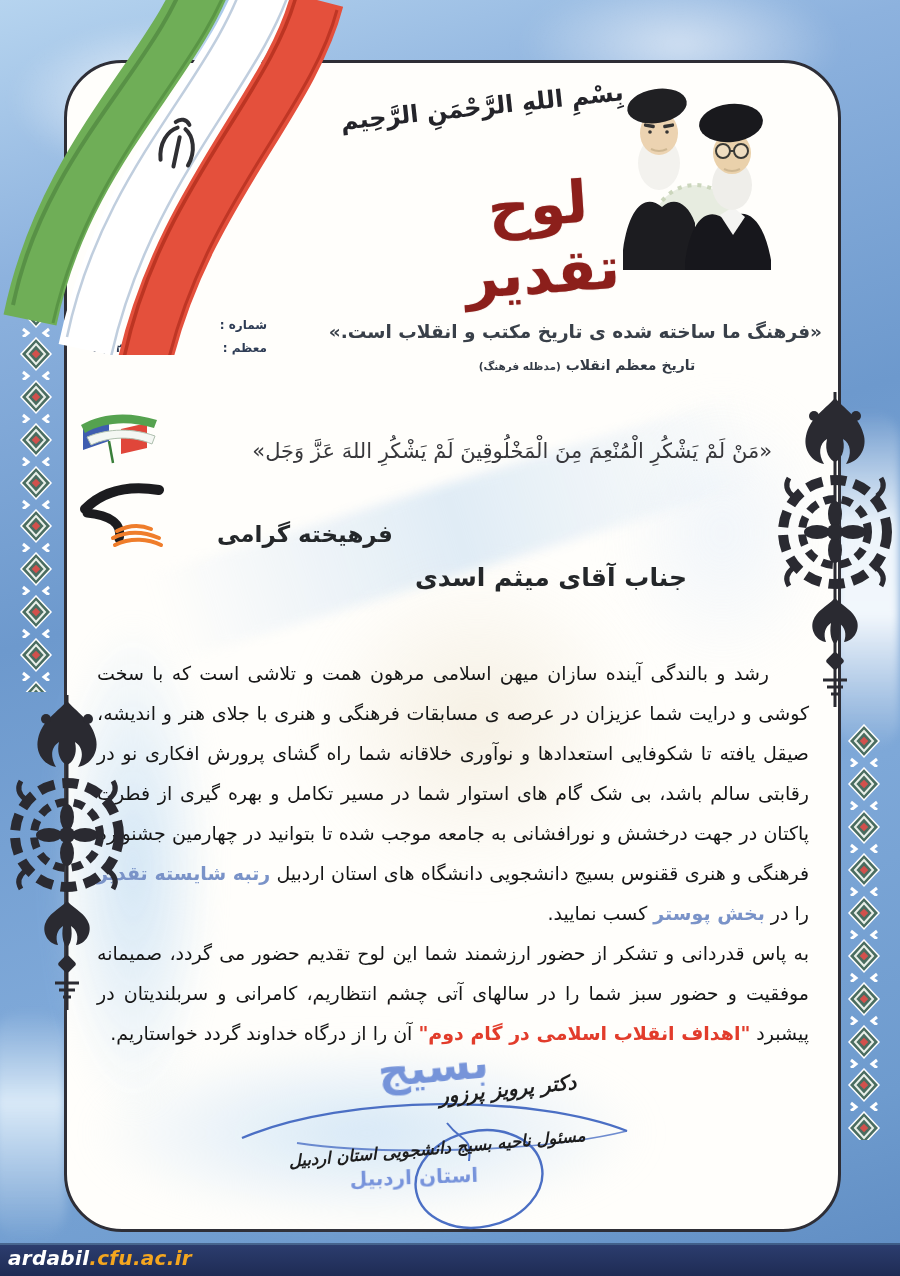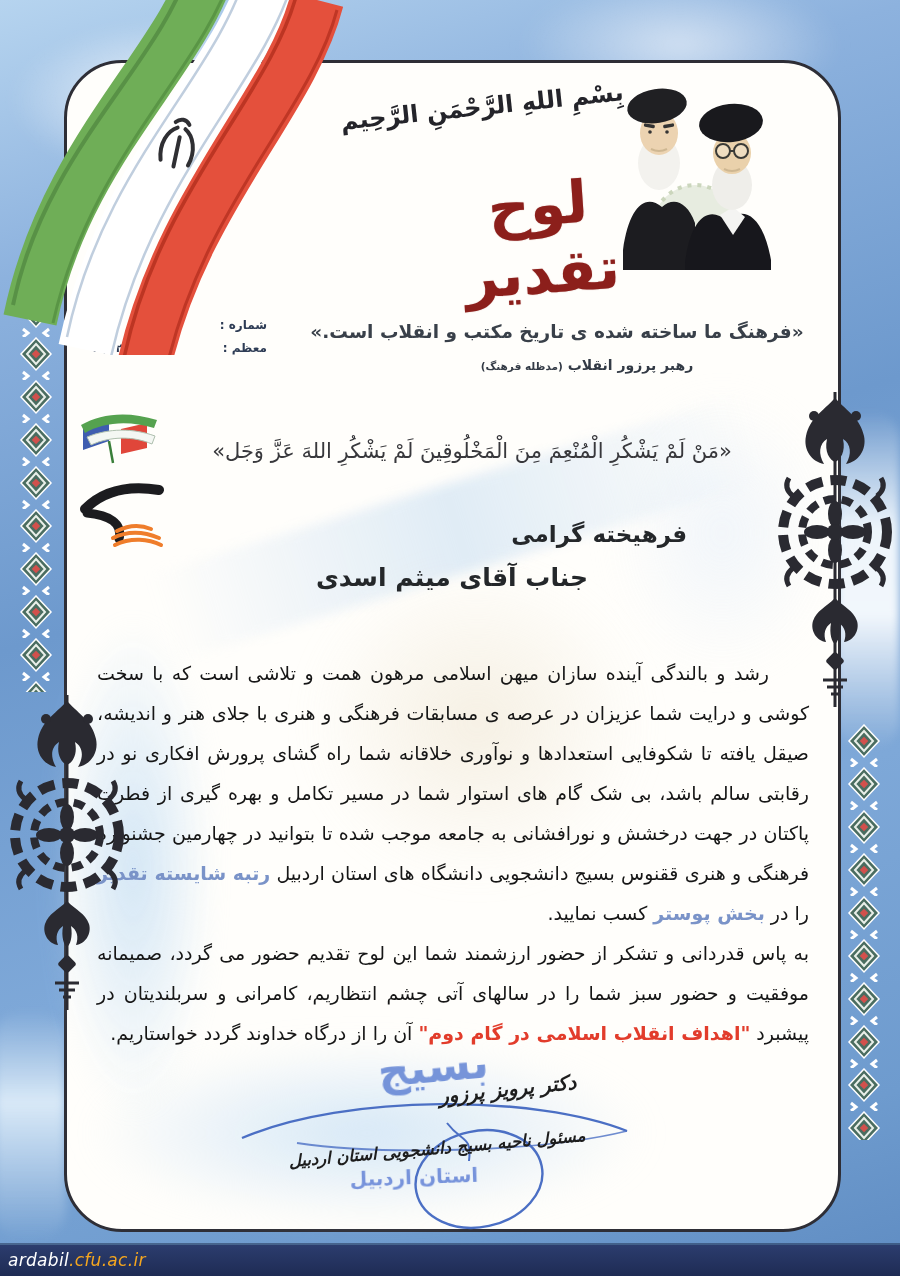--- a/index.html
+++ b/index.html
@@ -8,21 +8,21 @@
     font-family:"DejaVu Sans",sans-serif;
     background:linear-gradient(163deg,#b6d4ef 0%,#8db2de 18%,#6d99cd 42%,#7ea8d8 66%,#6e9bce 88%,#5f8cc2 100%);
   }
   .blob{position:absolute;border-radius:50%;pointer-events:none;}
   .cloud1{left:10px;top:20px;width:330px;height:160px;background:radial-gradient(closest-side,rgba(255,255,255,.85),rgba(255,255,255,0));filter:blur(8px);}
   .cloud2{left:520px;top:-20px;width:320px;height:130px;background:radial-gradient(closest-side,rgba(255,255,255,.6),rgba(255,255,255,0));filter:blur(10px);}
   .rightlight{left:836px;top:410px;width:64px;height:340px;border-radius:30px;background:linear-gradient(180deg,rgba(236,244,251,0),#eef5fb 35%,#f2f7fc 60%,rgba(236,244,251,0));filter:blur(4px);}
   .leftlight{left:-6px;top:1010px;width:72px;height:230px;border-radius:30px;background:linear-gradient(180deg,rgba(214,230,246,0),#d9e9f7 40%,rgba(214,230,246,0));filter:blur(5px);}
 
   .bottom-band{position:absolute;left:0;bottom:0;width:100%;height:31px;background:linear-gradient(180deg,#2c3d6e,#1e2b54);box-shadow:0 -2px 0 rgba(20,30,60,.45);z-index:6;}
-  .site-url{position:absolute;left:8px;bottom:6px;font-size:17px;font-weight:400;font-style:italic;letter-spacing:.3px;z-index:7;}
+  .site-url{position:absolute;left:8px;bottom:6px;font-size:20px;font-weight:700;font-style:italic;letter-spacing:.3px;z-index:7;}
   .site-url .u1{color:#ffffff;}
   .site-url .u2{color:#f4a61f;}
 
   .cert{
     position:absolute;left:64px;top:60px;width:771px;height:1166px;
     background:#fffefb;border:3px solid #2e2e36;border-radius:58px;z-index:1;
   }
   .wash{position:absolute;pointer-events:none;}
   .wash-a{left:-14px;top:555px;width:160px;height:500px;background:radial-gradient(closest-side,#cfe4f5,rgba(207,228,245,0));filter:blur(14px);opacity:.95;}
   .wash-b{left:20px;bottom:6px;width:560px;height:180px;background:radial-gradient(closest-side,#d5e7f6,rgba(213,231,246,0));filter:blur(16px);}
@@ -33,36 +33,36 @@
   .bismillah{position:absolute;left:250px;top:30px;width:330px;text-align:center;direction:rtl;
     font-size:24px;font-weight:600;color:#24242a;transform:rotate(-6deg);}
   .cert-title{position:absolute;left:343px;top:108px;width:260px;text-align:center;direction:rtl;
     font-size:58px;font-weight:800;color:#8c1f1b;transform:rotate(-4deg);text-shadow:0 0 1px rgba(140,31,27,.5);}
 
   .portraits{position:absolute;left:548px;top:12px;width:168px;height:195px;}
 
   .meta{position:absolute;left:22px;top:255px;width:178px;direction:rtl;color:#2e3c55;font-weight:700;font-size:12px;}
   .meta .row{display:flex;justify-content:space-between;margin-bottom:9px;}
 
-  .quote{position:absolute;left:225px;top:258px;width:530px;text-align:center;direction:rtl;
+  .quote{position:absolute;left:225px;top:258px;width:530px;text-align:right;direction:rtl;
     font-size:18.5px;font-weight:700;color:#394049;}
   .quote-attrib{position:absolute;left:330px;top:294px;width:380px;text-align:center;direction:rtl;
     font-size:14px;font-weight:700;color:#333a45;}
   .quote-attrib .note{font-size:10.5px;font-weight:600;}
 
   .logo{position:absolute;}
   .logo-flag{left:12px;top:342px;width:80px;height:64px;}
   .logo-phoenix{left:10px;top:416px;width:88px;height:70px;}
 
-  .hadith{position:absolute;left:105px;top:376px;width:600px;text-align:center;direction:rtl;
+  .hadith{position:absolute;left:105px;top:376px;width:600px;direction:rtl;
     font-size:21px;font-weight:500;color:#38383c;letter-spacing:.5px;}
 
-  .salutation{position:absolute;left:150px;top:458px;width:470px;text-align:right;direction:rtl;
+  .salutation{position:absolute;left:150px;top:458px;width:470px;text-align:left;direction:rtl;
     font-size:23px;font-weight:800;color:#24272a;}
-  .recipient{position:absolute;left:150px;top:500px;width:470px;text-align:center;direction:rtl;
+  .recipient{position:absolute;left:150px;top:500px;width:470px;direction:rtl;
     font-size:25px;font-weight:800;color:#24272a;}
 
   .bodytext{position:absolute;left:30px;top:590px;width:712px;direction:rtl;
     font-size:19px;line-height:40px;color:#161616;text-align:justify;text-align-last:right;}
   .bodytext p{margin:0;}
   .bodytext p.p1{text-indent:40px;}
   .seg-blue{color:#7a93c8;font-weight:700;}
   .seg-red{color:#e23c2b;font-weight:700;}
 
   .sigblock{position:absolute;left:215px;top:980px;width:350px;height:200px;}
@@ -141,21 +141,21 @@
         <span>۵۱۲۱</span>
       </div>
       <div class="row">
         <span>معظم :</span>
         <span>۹۷/۱۲/۰۵</span>
       </div>
     </div>
 
     <div class="quote">«فرهنگ ما ساخته شده ی تاریخ مکتب و انقلاب است.»</div>
     <div class="quote-attrib">
-      <span>رهبر پرزور انقلاب</span>
+      <span>تاریخ معظم انقلاب</span>
       <span class="note">(مدظله فرهنگ)</span>
     </div>
 
     <svg class="logo logo-flag" viewBox="0 0 80 64">
       <path d="M4,24 L30,15 L30,36 L4,45 Z" fill="#3f5db0"></path>
       <path d="M42,24 L68,18 L68,43 L42,49 Z" fill="#e0463a"></path>
       <path d="M2,20 C22,8 50,6 78,15 L75,23 C50,15 24,17 6,28 Z" fill="#55a24f"></path>
       <path d="M8,32 C30,23 54,23 76,31 L73,39 C54,31 32,31 12,40 Z" fill="#f4f7f3" stroke="#aebfae" stroke-width="1"></path>
       <path d="M30,36 L34,58" stroke="#3a7f3a" stroke-width="2.5"></path>
     </svg>

